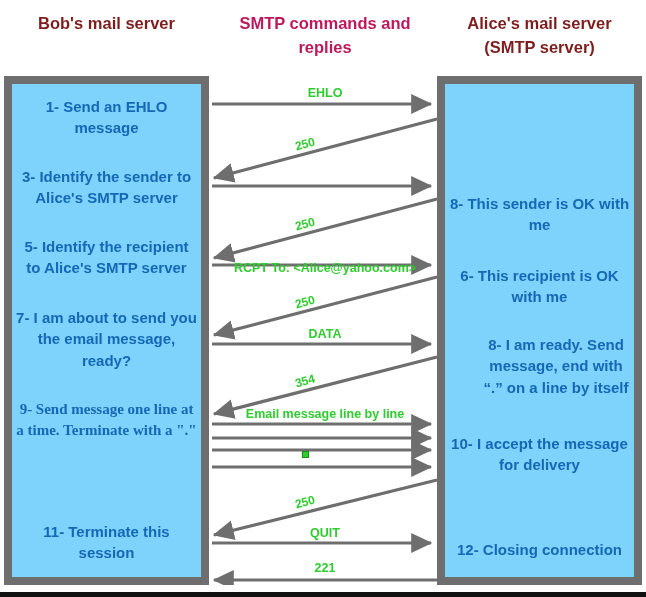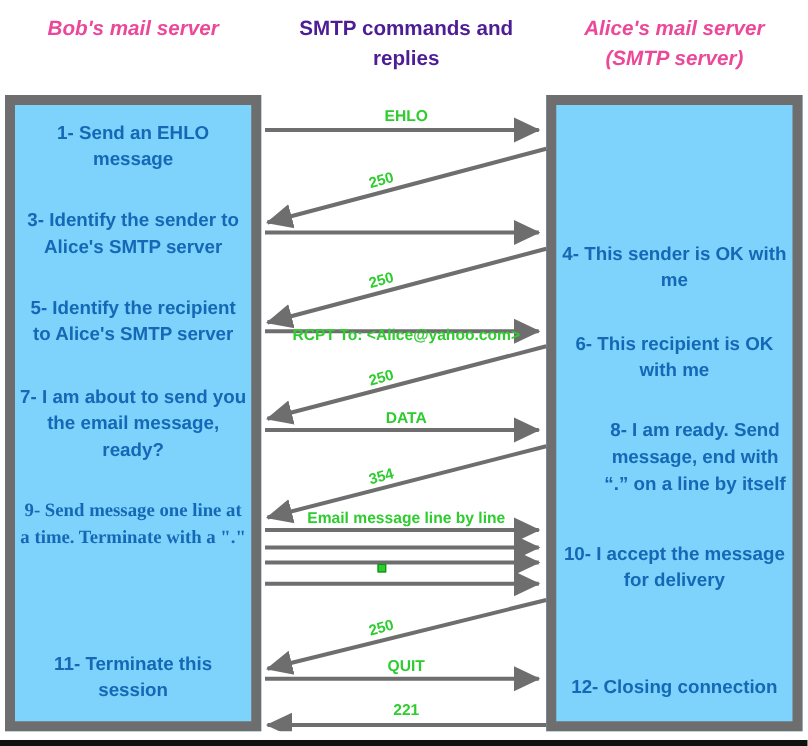--- a/index.html
+++ b/index.html
@@ -13,22 +13,22 @@
   #stage{position:absolute;left:0;top:0;width:646px;height:597px;}
 
   
   .hdr{
     position:absolute;
     text-align:center;
     font-size:16.5px;
     font-weight:bold;
     line-height:1.45;
   }
-  .hdr.side{color:#ec4899;font-style:italic;}
-  .hdr.mid{color:#4c1d95;}
+  .hdr.side{color:#7f1d1d;}
+  .hdr.mid{color:#be185d;}
   #hdr-left{left:4px;top:12px;width:205px;}
   #hdr-mid{left:213px;top:12px;width:224px;}
   #hdr-right{left:437px;top:12px;width:205px;}
 
   
   .endpoint-box{
     position:absolute;
     top:76px;
     height:509px;
     box-sizing:border-box;
@@ -114,21 +114,21 @@
       <div class="step" style="top:82px;">3- Identify the sender to Alice's SMTP server</div>
       <div class="step" style="top:152px;">5- Identify the recipient to Alice's SMTP server</div>
       <div class="step" style="top:223px;">7- I am about to send you the email message, ready?</div>
       <div class="step" style="top:315px;font-family:Liberation Serif, serif;">9- Send message one line at a time. Terminate with a "."</div>
       <div class="step" style="top:437px;">11- Terminate this session</div>
     </div>
   </div>
 
   <div class="endpoint-box" id="box-right">
     <div class="steps">
-      <div class="step" style="top:109px;">4- This sender is OK with me</div>
+      <div class="step" style="top:109px;">8- This sender is OK with me</div>
       <div class="step" style="top:181px;">6- This recipient is OK with me</div>
       <div class="step" style="top:250px;padding-left:37px;">8-  I am ready. Send message, end with “.” on a line by itself</div>
       <div class="step" style="top:349px;">10-  I accept the message for delivery</div>
       <div class="step" style="top:455px;">12-  Closing connection</div>
     </div>
   </div>
 
   <div id="channel">
 
     <svg viewBox="0 0 232 509">

